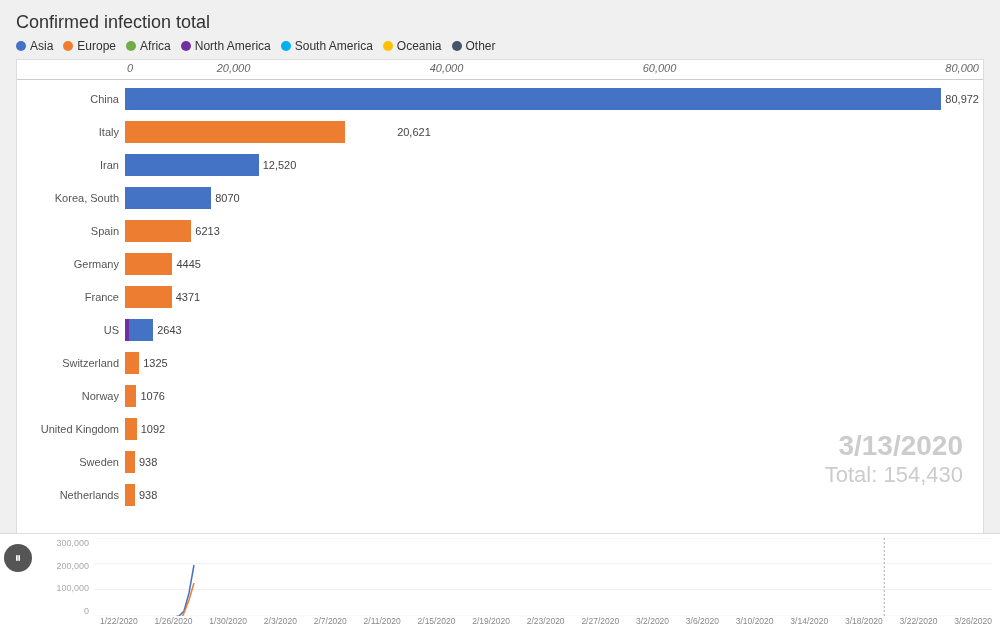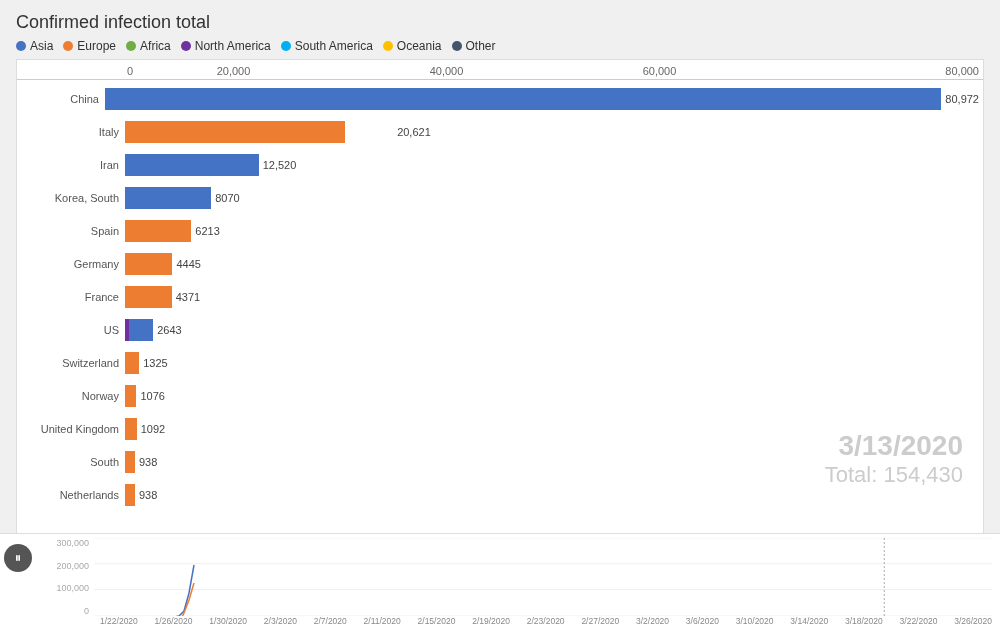--- a/index.html
+++ b/index.html
@@ -138,32 +138,32 @@
         <span>Oceania</span>
       </div>
       <div class="legend-item">
         <span class="legend-dot" style="background:#44546a;"></span>
         <span>Other</span>
       </div>
     </div>
 
   <div style="position:relative; height: 490px; background:#fff; border:1px solid #ddd;">
 
-    <div style="display:flex; padding-left:110px; padding-right:4px; font-size:11px; color:#666; padding-top:2px; border-bottom:1px solid #ccc; height:20px; align-items:center;">
+    <div style="display:flex; padding-left:110px; padding-right:4px; font-size:11px; color:#666; padding-top:2px; border-bottom:1px solid #ccc; height:20px; align-items:flex-start;font-style:italic;">
       <span style="flex:0 0 0px; width:0;">0</span>
       <span style="flex:1; text-align:center;">20,000</span>
       <span style="flex:1; text-align:center;">40,000</span>
       <span style="flex:1; text-align:center;">60,000</span>
       <span style="flex:1; text-align:right;">80,000</span>
     </div>
 
     <div id="bars-area" style="position:relative; padding: 2px 4px 0 0;">
 
     <div class="bar-row" style="display: flex; align-items: center; height: 33px;">
-          <div class="bar-label" style="width: 88px; text-align: right; font-size: 11px; color: rgb(85, 85, 85); padding-right: 6px; flex-shrink: 0;">China</div>
+          <div class="bar-label" style="width: 108px; text-align: right; font-size: 11px; color: rgb(85, 85, 85); padding-right: 6px; flex-shrink: 0;">China</div>
           <div style="flex: 1 1 0%; height: 22px; display: flex; align-items: center; position: relative;">
             <div style="width: 101.215%; height: 22px; background: rgb(68, 114, 196); display: inline-block;"></div>
             <span class="bar-value" style="font-size: 11px; color: rgb(68, 68, 68); margin-left: 4px;">80,972</span>
           </div>
         </div>
         <div class="bar-row" style="display: flex; align-items: center; height: 33px;">
           <div class="bar-label" style="width: 108px; text-align: right; font-size: 11px; color: rgb(85, 85, 85); padding-right: 6px; flex-shrink: 0;">Italy</div>
           <div style="flex: 1 1 0%; height: 22px; display: flex; align-items: center; position: relative; gap: 48px;">
             <div style="width: 25.7763%; height: 22px; background: rgb(237, 125, 49); display: inline-block;"></div>
             <span class="bar-value" style="font-size: 11px; color: rgb(68, 68, 68); margin-left: 4px;">20,621</span>
@@ -227,21 +227,21 @@
           </div>
         </div>
         <div class="bar-row" style="display: flex; align-items: center; height: 33px;">
           <div class="bar-label" style="width: 108px; text-align: right; font-size: 11px; color: rgb(85, 85, 85); padding-right: 6px; flex-shrink: 0;">United Kingdom</div>
           <div style="flex: 1 1 0%; height: 22px; display: flex; align-items: center; position: relative;">
             <div style="width: 1.365%; height: 22px; background: rgb(237, 125, 49); display: inline-block;"></div>
             <span class="bar-value" style="font-size: 11px; color: rgb(68, 68, 68); margin-left: 4px;">1092</span>
           </div>
         </div>
         <div class="bar-row" style="display: flex; align-items: center; height: 33px;">
-          <div class="bar-label" style="width: 108px; text-align: right; font-size: 11px; color: rgb(85, 85, 85); padding-right: 6px; flex-shrink: 0;">South</div>
+          <div class="bar-label" style="width: 108px; text-align: right; font-size: 11px; color: rgb(85, 85, 85); padding-right: 6px; flex-shrink: 0;">Sweden</div>
           <div style="flex: 1 1 0%; height: 22px; display: flex; align-items: center; position: relative;">
             <div style="width: 1.1725%; height: 22px; background: rgb(237, 125, 49); display: inline-block;"></div>
             <span class="bar-value" style="font-size: 11px; color: rgb(68, 68, 68); margin-left: 4px;">938</span>
           </div>
         </div>
         <div class="bar-row" style="display: flex; align-items: center; height: 33px;">
           <div class="bar-label" style="width: 108px; text-align: right; font-size: 11px; color: rgb(85, 85, 85); padding-right: 6px; flex-shrink: 0;">Netherlands</div>
           <div style="flex: 1 1 0%; height: 22px; display: flex; align-items: center; position: relative;">
             <div style="width: 1.1725%; height: 22px; background: rgb(237, 125, 49); display: inline-block;"></div>
             <span class="bar-value" style="font-size: 11px; color: rgb(68, 68, 68); margin-left: 4px;">938</span>

